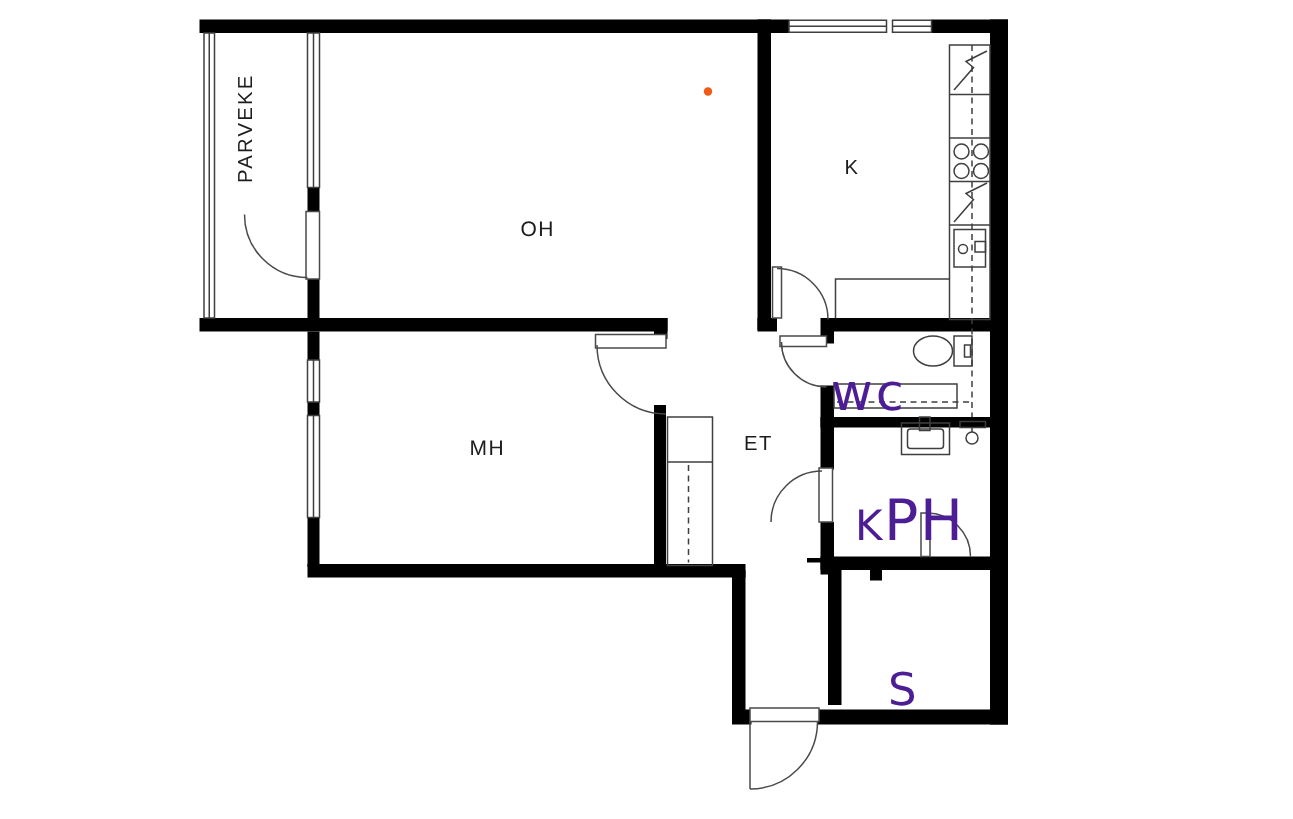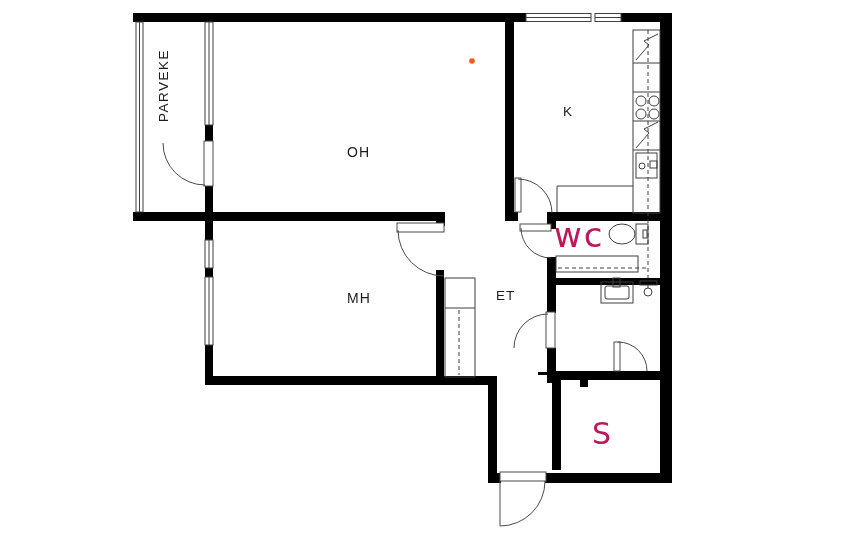--- a/index.html
+++ b/index.html
@@ -11,24 +11,24 @@
   .room-label {
     position:absolute; color:#1c1c1c; white-space:nowrap; line-height:1;
   }
   .printed { font-family:"Liberation Sans", sans-serif; }
   .parveke-label {
     left:157px; top:122px; font-size:13.5px; letter-spacing:1.5px;
     transform:rotate(-90deg); transform-origin:0 0;
   }
   .oh-label { left:347px; top:112px; font-size:14px; letter-spacing:1px;margin-top:33px; }
   .k-label  { left:563px; top:105px; font-size:13.5px; letter-spacing:1px; }
-  .mh-label { left:313px; top:291px; font-size:14px; letter-spacing:1px;margin-left:34px; }
+  .mh-label { left:313px; top:291px; font-size:14px; letter-spacing:1px; }
   .et-label { left:496px; top:289px; font-size:13.5px; letter-spacing:1px; }
   .marker-label {
-    font-family:"DejaVu Sans", sans-serif; font-weight:500; color:#be185d;
+    font-family:"DejaVu Sans", sans-serif; font-weight:500; color:#4c1d95;margin-top:27px;
   }
   .wc-label  { left:554px; top:218px; font-size:34px; letter-spacing:2px; text-transform:lowercase; }
   .kph-label { left:570px; top:301px; font-size:38px; letter-spacing:1px; }
   .kph-label::first-letter { font-size:28px; }
   .s-label   { left:592px; top:419px; font-size:30px; }
 </style>
 </head>
 <body>
 
 <div class="plan">
@@ -174,14 +174,15 @@
 
     <circle cx="472" cy="61" r="2.8" fill="#f05a14"></circle>
   </svg>
 
   <div class="room-label printed parveke-label">PARVEKE</div>
   <div class="room-label printed oh-label">OH</div>
   <div class="room-label printed k-label">K</div>
   <div class="room-label printed mh-label">MH</div>
   <div class="room-label printed et-label">ET</div>
   <div class="room-label marker-label wc-label">WC</div>
+  <div class="room-label marker-label kph-label">KPH</div>
   <div class="room-label marker-label s-label">S</div>
 </div>
 
 </body></html>

